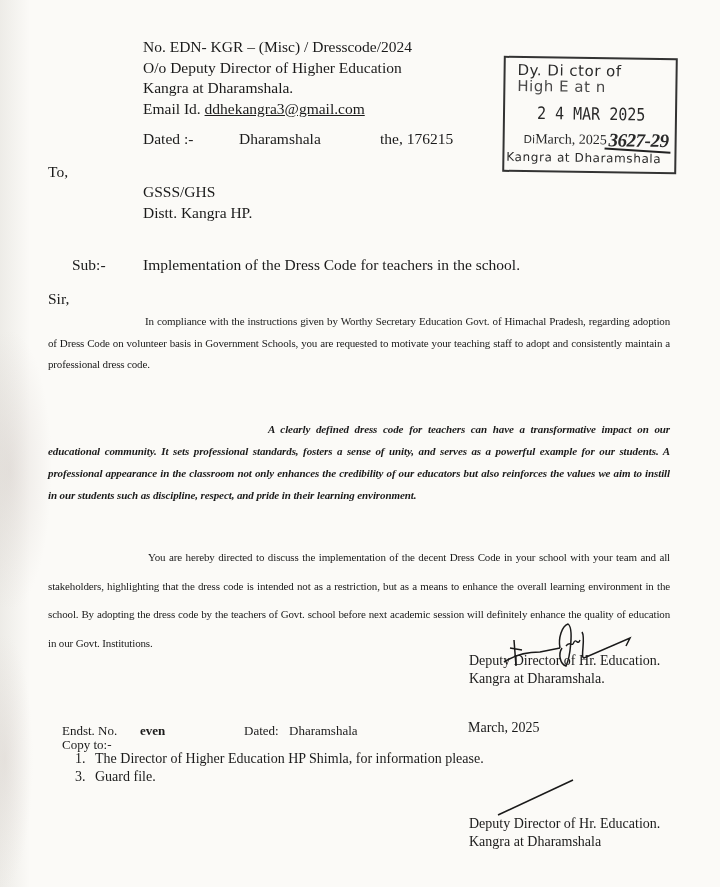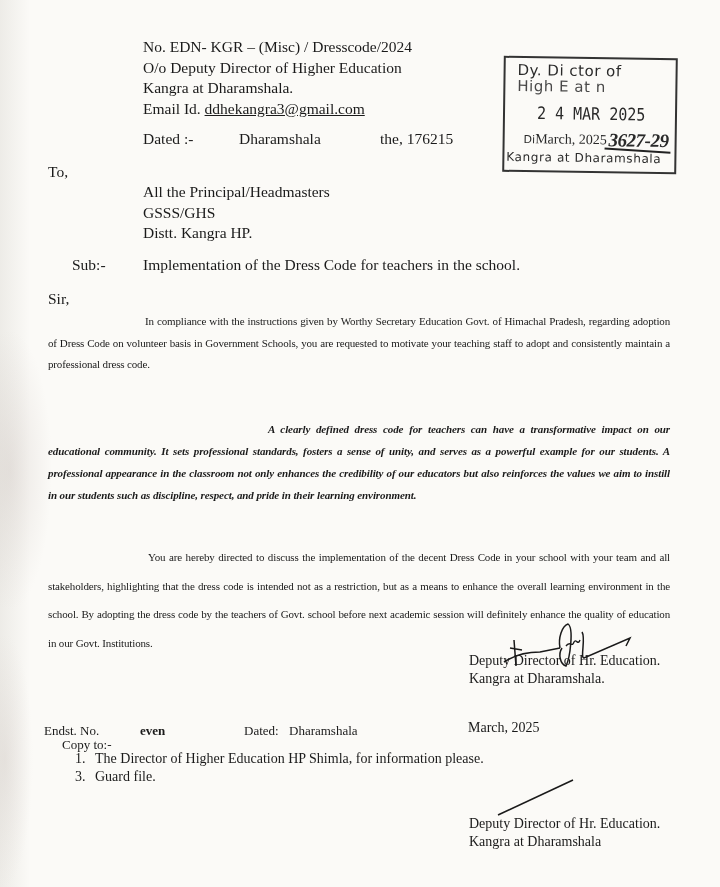--- a/index.html
+++ b/index.html
@@ -91,21 +91,20 @@
   <div class="stamp-dated">
     <span class="pre">Di</span><span>March, 2025</span>
   </div>
   <div class="stamp-no">3627-29</div>
   <div class="stamp-underline"></div>
   <div class="stamp-loc">Kangra at Dharamshala</div>
 </div>
 
 <div class="abs to">To,</div>
 <div class="abs addressee">
-  <div>All the Principal/Headmasters</div>
   <div>GSSS/GHS</div>
   <div>Distt. Kangra HP.</div>
 </div>
 
 <div class="abs sub-label">Sub:-</div>
 <div class="abs sub-text">Implementation of the Dress Code for teachers in the school.</div>
 
 <div class="abs sir">Sir,</div>
 
 <div class="para p1"><span class="indent"></span><span>In compliance with the instructions given by Worthy Secretary Education Govt. of Himachal Pradesh, regarding adoption of Dress Code on volunteer basis in Government Schools, you are requested to motivate your teaching staff to adopt and consistently maintain a professional dress code.</span></div>
@@ -117,21 +116,21 @@
   <path d="M14 22 L16 48 M10 30 L22 32" stroke="#1a1a1a" stroke-width="1.5" fill="none"></path>
   <path d="M60 30 C58 20, 62 8, 68 6 C74 10, 70 40, 66 48 C60 46, 58 36, 62 30" stroke="#1a1a1a" stroke-width="1.5" fill="none"></path>
   <path d="M66 28 C70 22, 72 30, 74 24 C76 20, 78 28, 80 22" stroke="#1a1a1a" stroke-width="1.4" fill="none"></path>
   <path d="M82 14 C86 20, 80 40, 84 40 L130 20 L126 28" stroke="#1a1a1a" stroke-width="1.5" fill="none"></path>
 </svg>
 <div class="abs sig1">
   <div>Deputy Director of Hr. Education.</div>
   <div>Kangra at Dharamshala.</div>
 </div>
 
-<div class="abs endst-row" style="left:44px;">Endst. No.</div>
+<div class="abs endst-row" style="left:62px;">Endst. No.</div>
 <div class="abs endst-row" style="left:140px;font-weight:bold;">even</div>
 <div class="abs endst-row" style="left:244px;">Dated:</div>
 <div class="abs endst-row" style="left:289px;">Dharamshala</div>
 <div class="abs endst-row" style="left:468px; top:720px; font-size:14px;">March, 2025</div>
 <div class="abs copyto">Copy to:-</div>
 
 <div class="abs copy-list">
   <div><span class="num">1.</span><span>The Director of Higher Education HP Shimla, for information please.</span></div>
   <div><span class="num">3.</span><span>Guard file.</span></div>
 </div>

